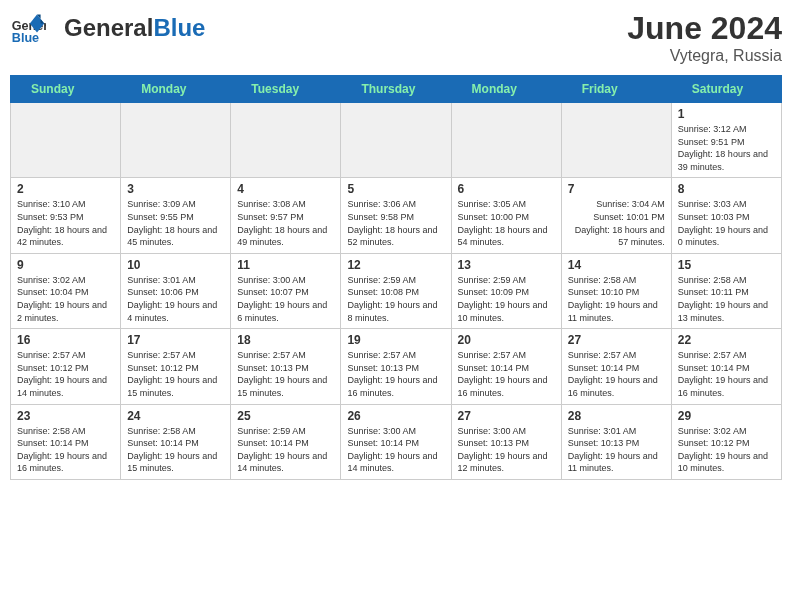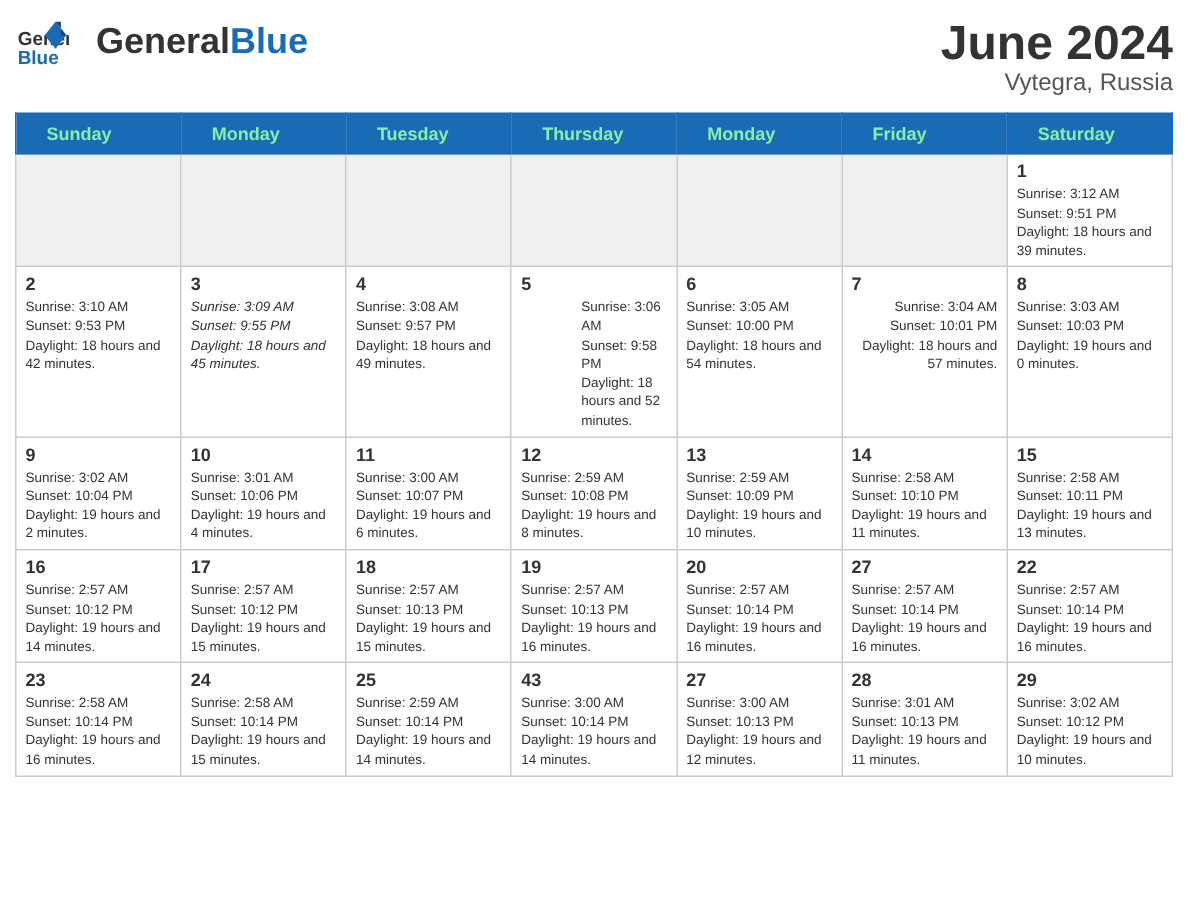--- a/index.html
+++ b/index.html
@@ -138,33 +138,33 @@
       </tr>
       <tr>
         <td>
           <div class="day-number">2</div>
           <div class="day-info" style="white-space: pre-line;">Sunrise: 3:10 AM
 Sunset: 9:53 PM
 Daylight: 18 hours and 42 minutes.</div>
         </td>
         <td>
           <div class="day-number">3</div>
-          <div class="day-info" style="white-space: pre-line; font-style: italic;">Sunrise: 3:09 AM
+          <div class="day-info" style="white-space: pre-line;">Sunrise: 3:09 AM
 Sunset: 9:55 PM
 Daylight: 18 hours and 45 minutes.</div>
         </td>
         <td>
           <div class="day-number">4</div>
           <div class="day-info" style="white-space: pre-line;">Sunrise: 3:08 AM
 Sunset: 9:57 PM
 Daylight: 18 hours and 49 minutes.</div>
         </td>
         <td>
           <div class="day-number">5</div>
-          <div class="day-info" style="white-space: pre-line; margin-left: 40px;">Sunrise: 3:06 AM
+          <div class="day-info" style="white-space: pre-line;">Sunrise: 3:06 AM
 Sunset: 9:58 PM
 Daylight: 18 hours and 52 minutes.</div>
         </td>
         <td>
           <div class="day-number">6</div>
           <div class="day-info" style="white-space: pre-line;">Sunrise: 3:05 AM
 Sunset: 10:00 PM
 Daylight: 18 hours and 54 minutes.</div>
         </td>
         <td>
@@ -281,21 +281,21 @@
 Sunset: 10:14 PM
 Daylight: 19 hours and 15 minutes.</div>
         </td>
         <td>
           <div class="day-number">25</div>
           <div class="day-info" style="white-space: pre-line;">Sunrise: 2:59 AM
 Sunset: 10:14 PM
 Daylight: 19 hours and 14 minutes.</div>
         </td>
         <td>
-          <div class="day-number">43</div>
+          <div class="day-number">26</div>
           <div class="day-info" style="white-space: pre-line;">Sunrise: 3:00 AM
 Sunset: 10:14 PM
 Daylight: 19 hours and 14 minutes.</div>
         </td>
         <td>
           <div class="day-number">27</div>
           <div class="day-info" style="white-space: pre-line;">Sunrise: 3:00 AM
 Sunset: 10:13 PM
 Daylight: 19 hours and 12 minutes.</div>
         </td>

